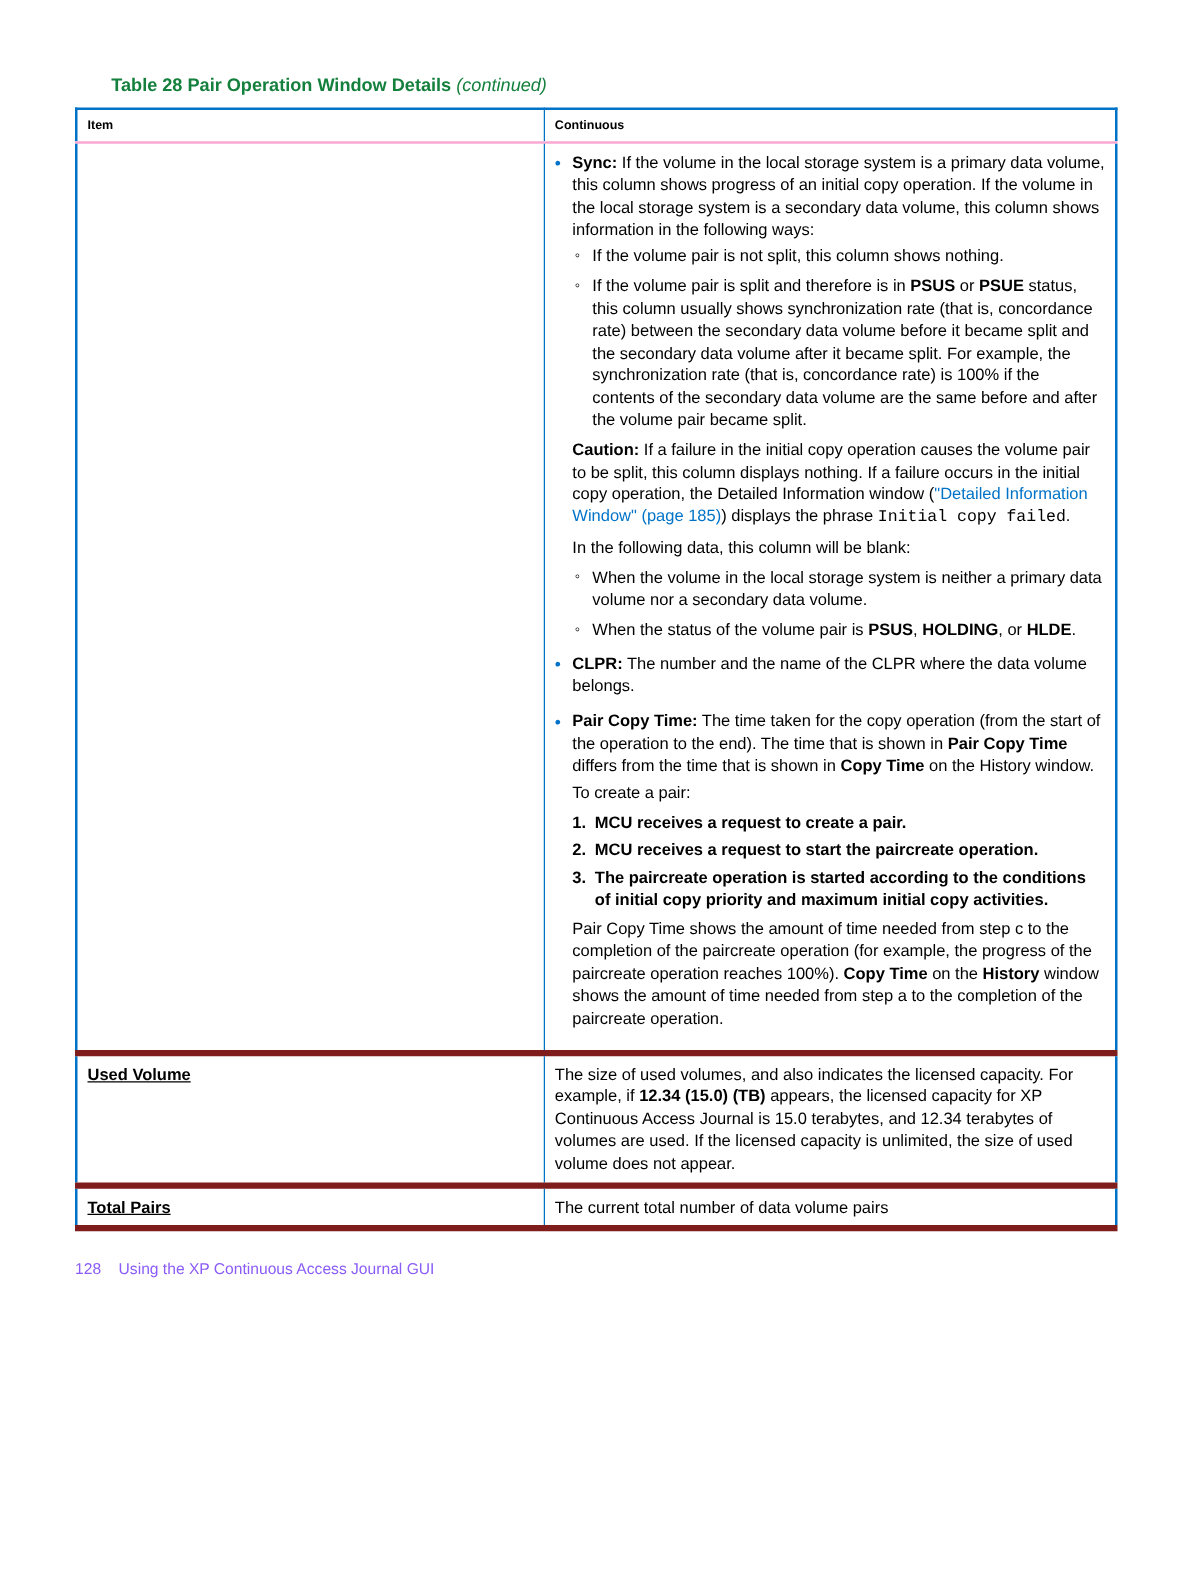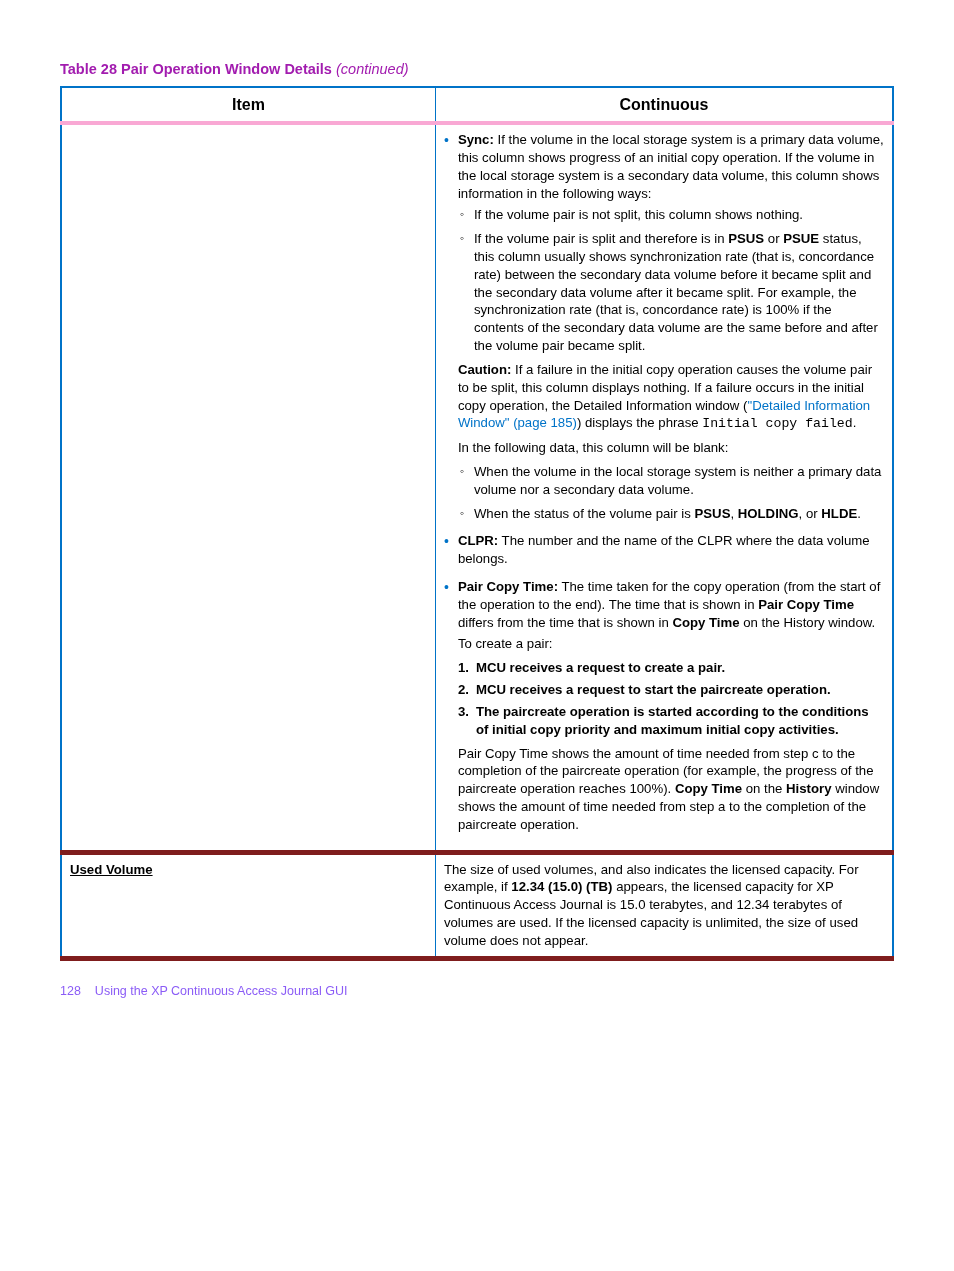--- a/index.html
+++ b/index.html
@@ -7,24 +7,25 @@
     font-family: Arial, Helvetica, sans-serif;
     margin: 0;
     padding: 60px 60px 40px 60px;
     width: 954px;
     box-sizing: border-box;
     color: #000;
     font-size: 13.2px;
     line-height: 1.35;
   }
   .caption {
-    color: #a21caf;
+    color: #15803d;
     font-size: 14.5px;
     font-weight: bold;
     margin-bottom: 6px;
+    margin-left: 29px;
   }
   .caption .cont {
     font-style: italic;
     font-weight: normal;
   }
   table {
     border-collapse: collapse;
     width: 100%;
     border: 2px solid #0073c8;
     table-layout: fixed;
@@ -32,23 +33,22 @@
   th, td {
     border-left: 1px solid #0073c8;
     border-right: 1px solid #0073c8;
     border-bottom: 5px solid #7f1d1d;
     text-align: left;
     vertical-align: top;
     padding: 6px 8px 6px 8px;
   }
   th {
     font-weight: bold;
-    font-size: 16px;
-    border-bottom: 4px solid #f9a8d4;
-    text-align: center;
+    font-size: 10px;
+    border-bottom: 2px solid #f9a8d4;
   }
   col.c1 { width: 45%; }
   col.c2 { width: 55%; }
   .item-label { font-weight: bold; text-decoration: underline; }
   ul.bullets {
     list-style: none;
     padding: 0;
     margin: 0;
   }
   ul.bullets > li {
@@ -177,18 +177,22 @@
       </td>
     </tr>
 
     <tr>
       <td class="item-label">Used Volume</td>
       <td>
         <span>The size of used volumes, and also indicates the licensed capacity. For example, if </span><span class="b">12.34 (15.0) (TB)</span><span> appears, the licensed capacity for XP Continuous Access Journal is 15.0 terabytes, and 12.34 terabytes of volumes are used. If the licensed capacity is unlimited, the size of used volume does not appear.</span>
       </td>
     </tr>
 
+    <tr>
+      <td class="item-label">Total Pairs</td>
+      <td>The current total number of data volume pairs</td>
+    </tr>
   </tbody>
 </table>
 
 <div class="footer">
   <span class="pnum">128</span><span>Using the XP Continuous Access Journal GUI</span>
 </div>
 
 </body></html>

